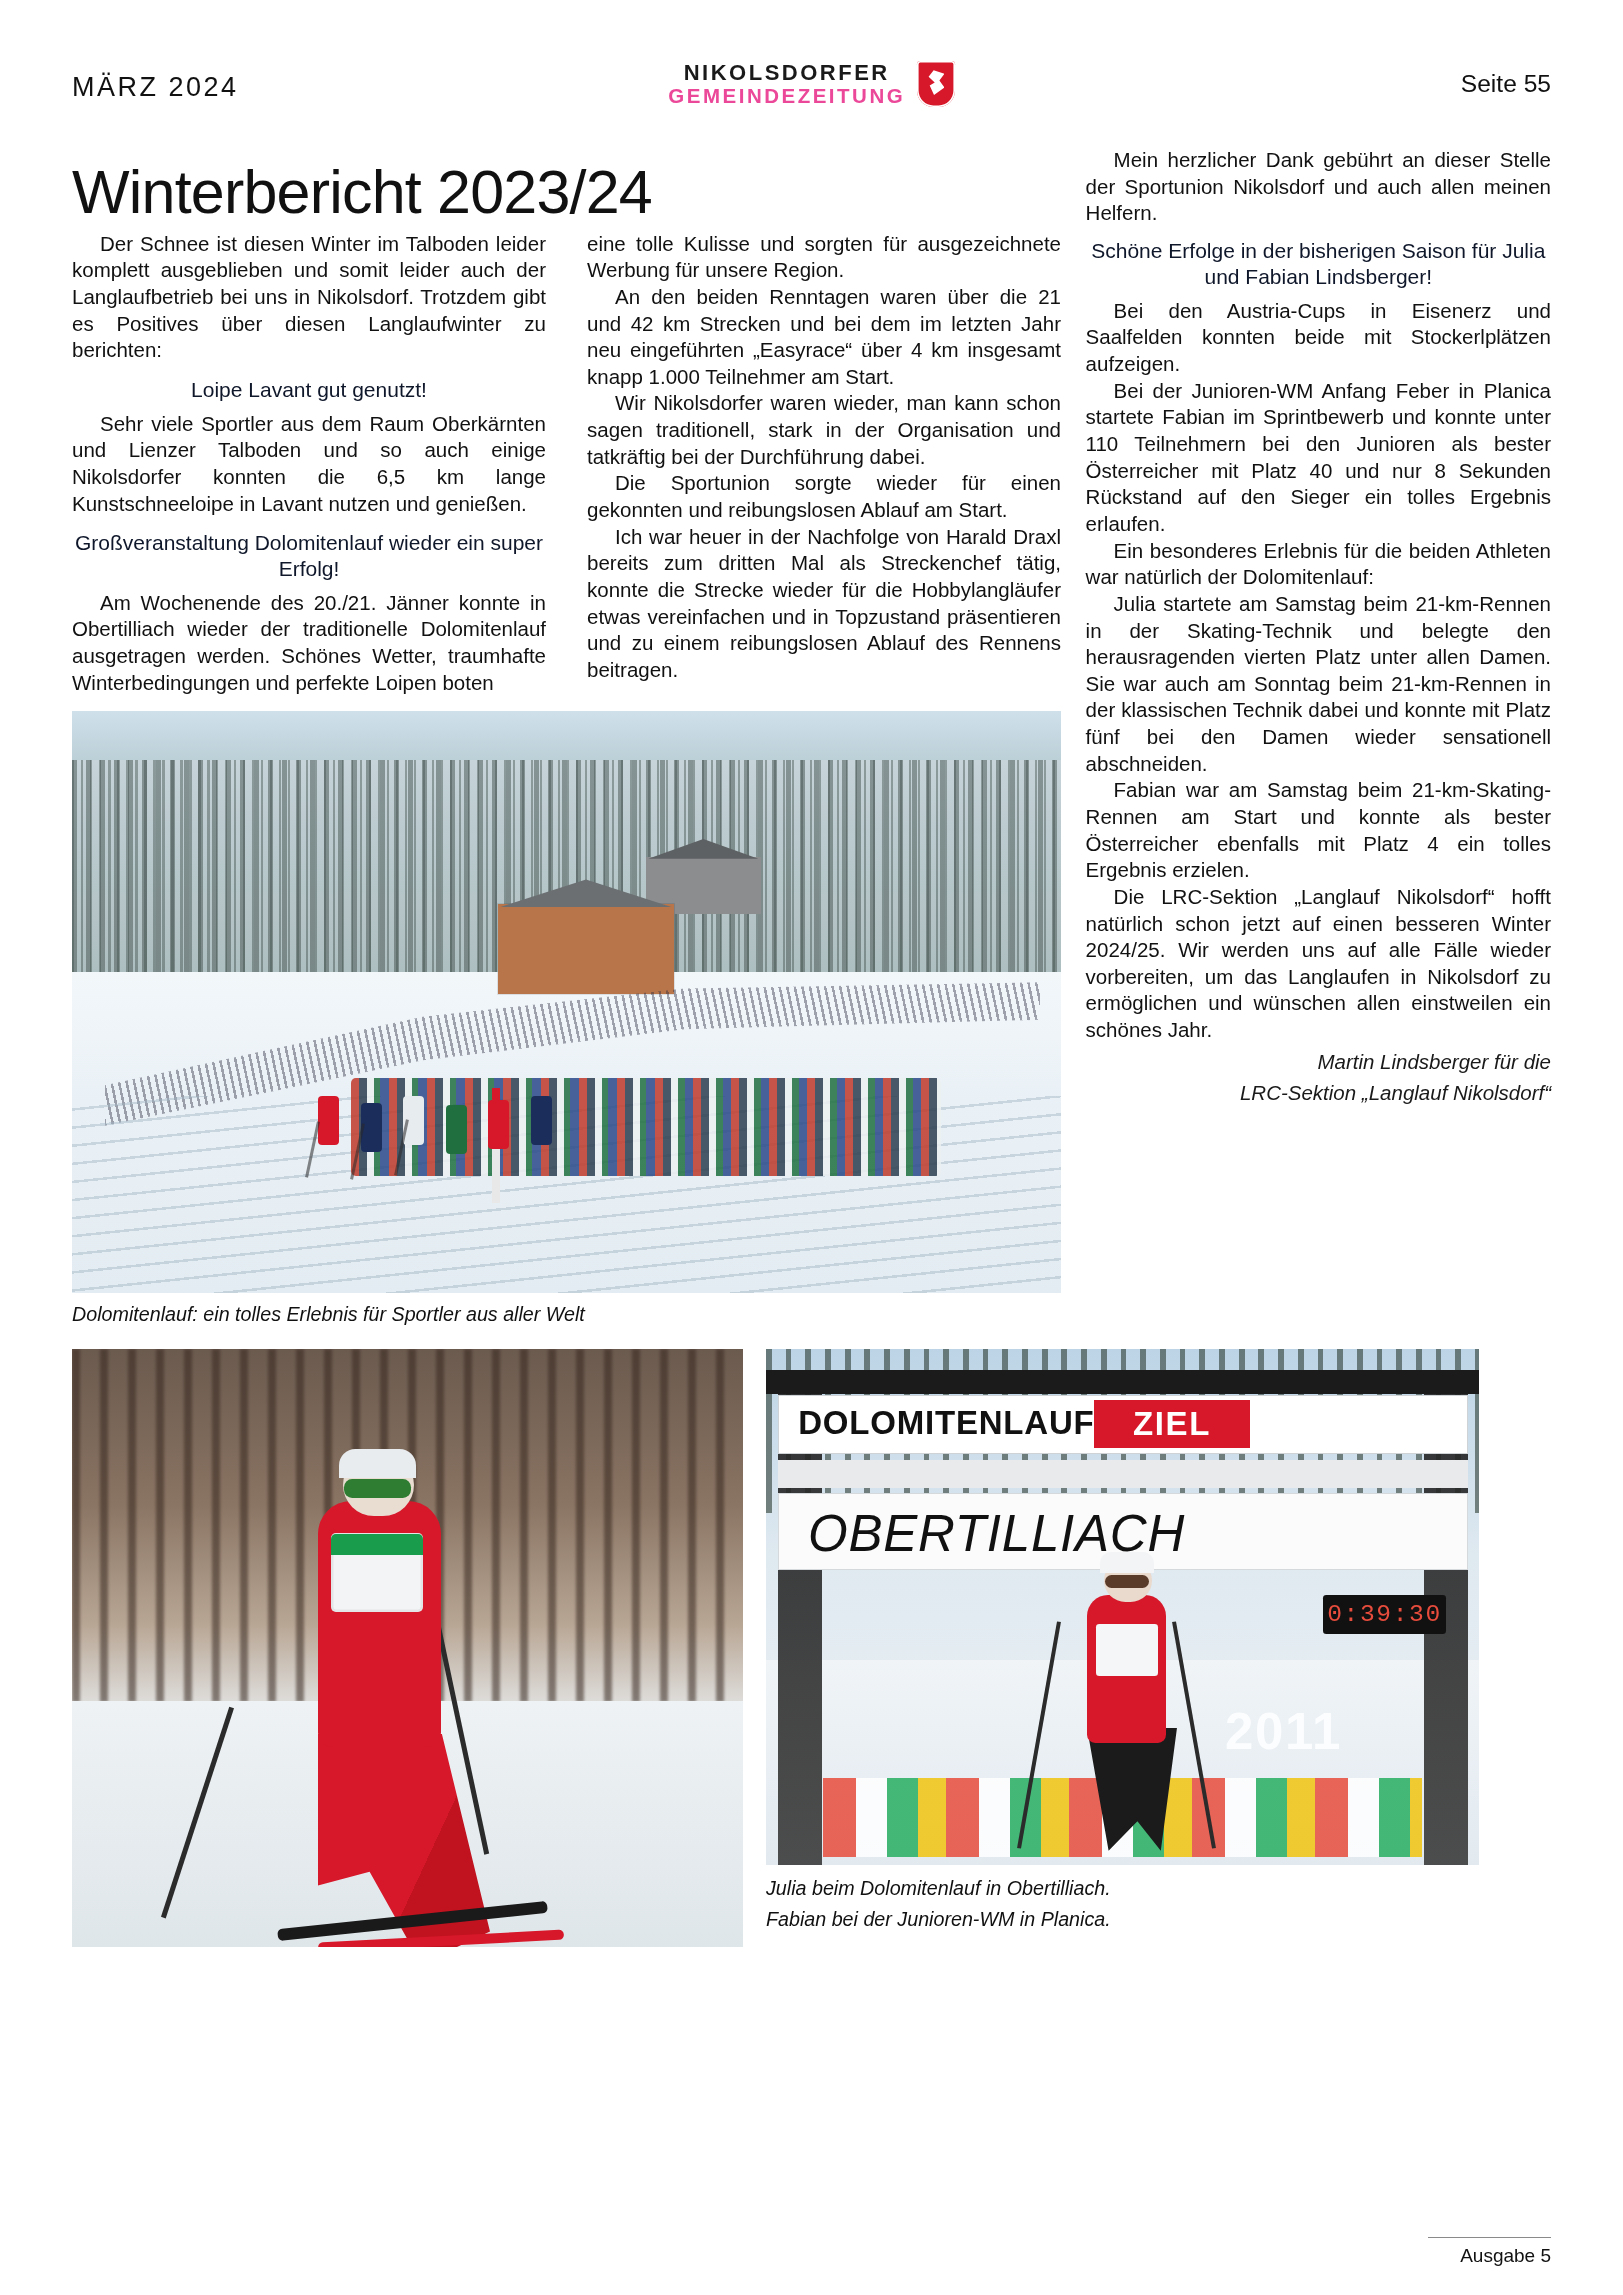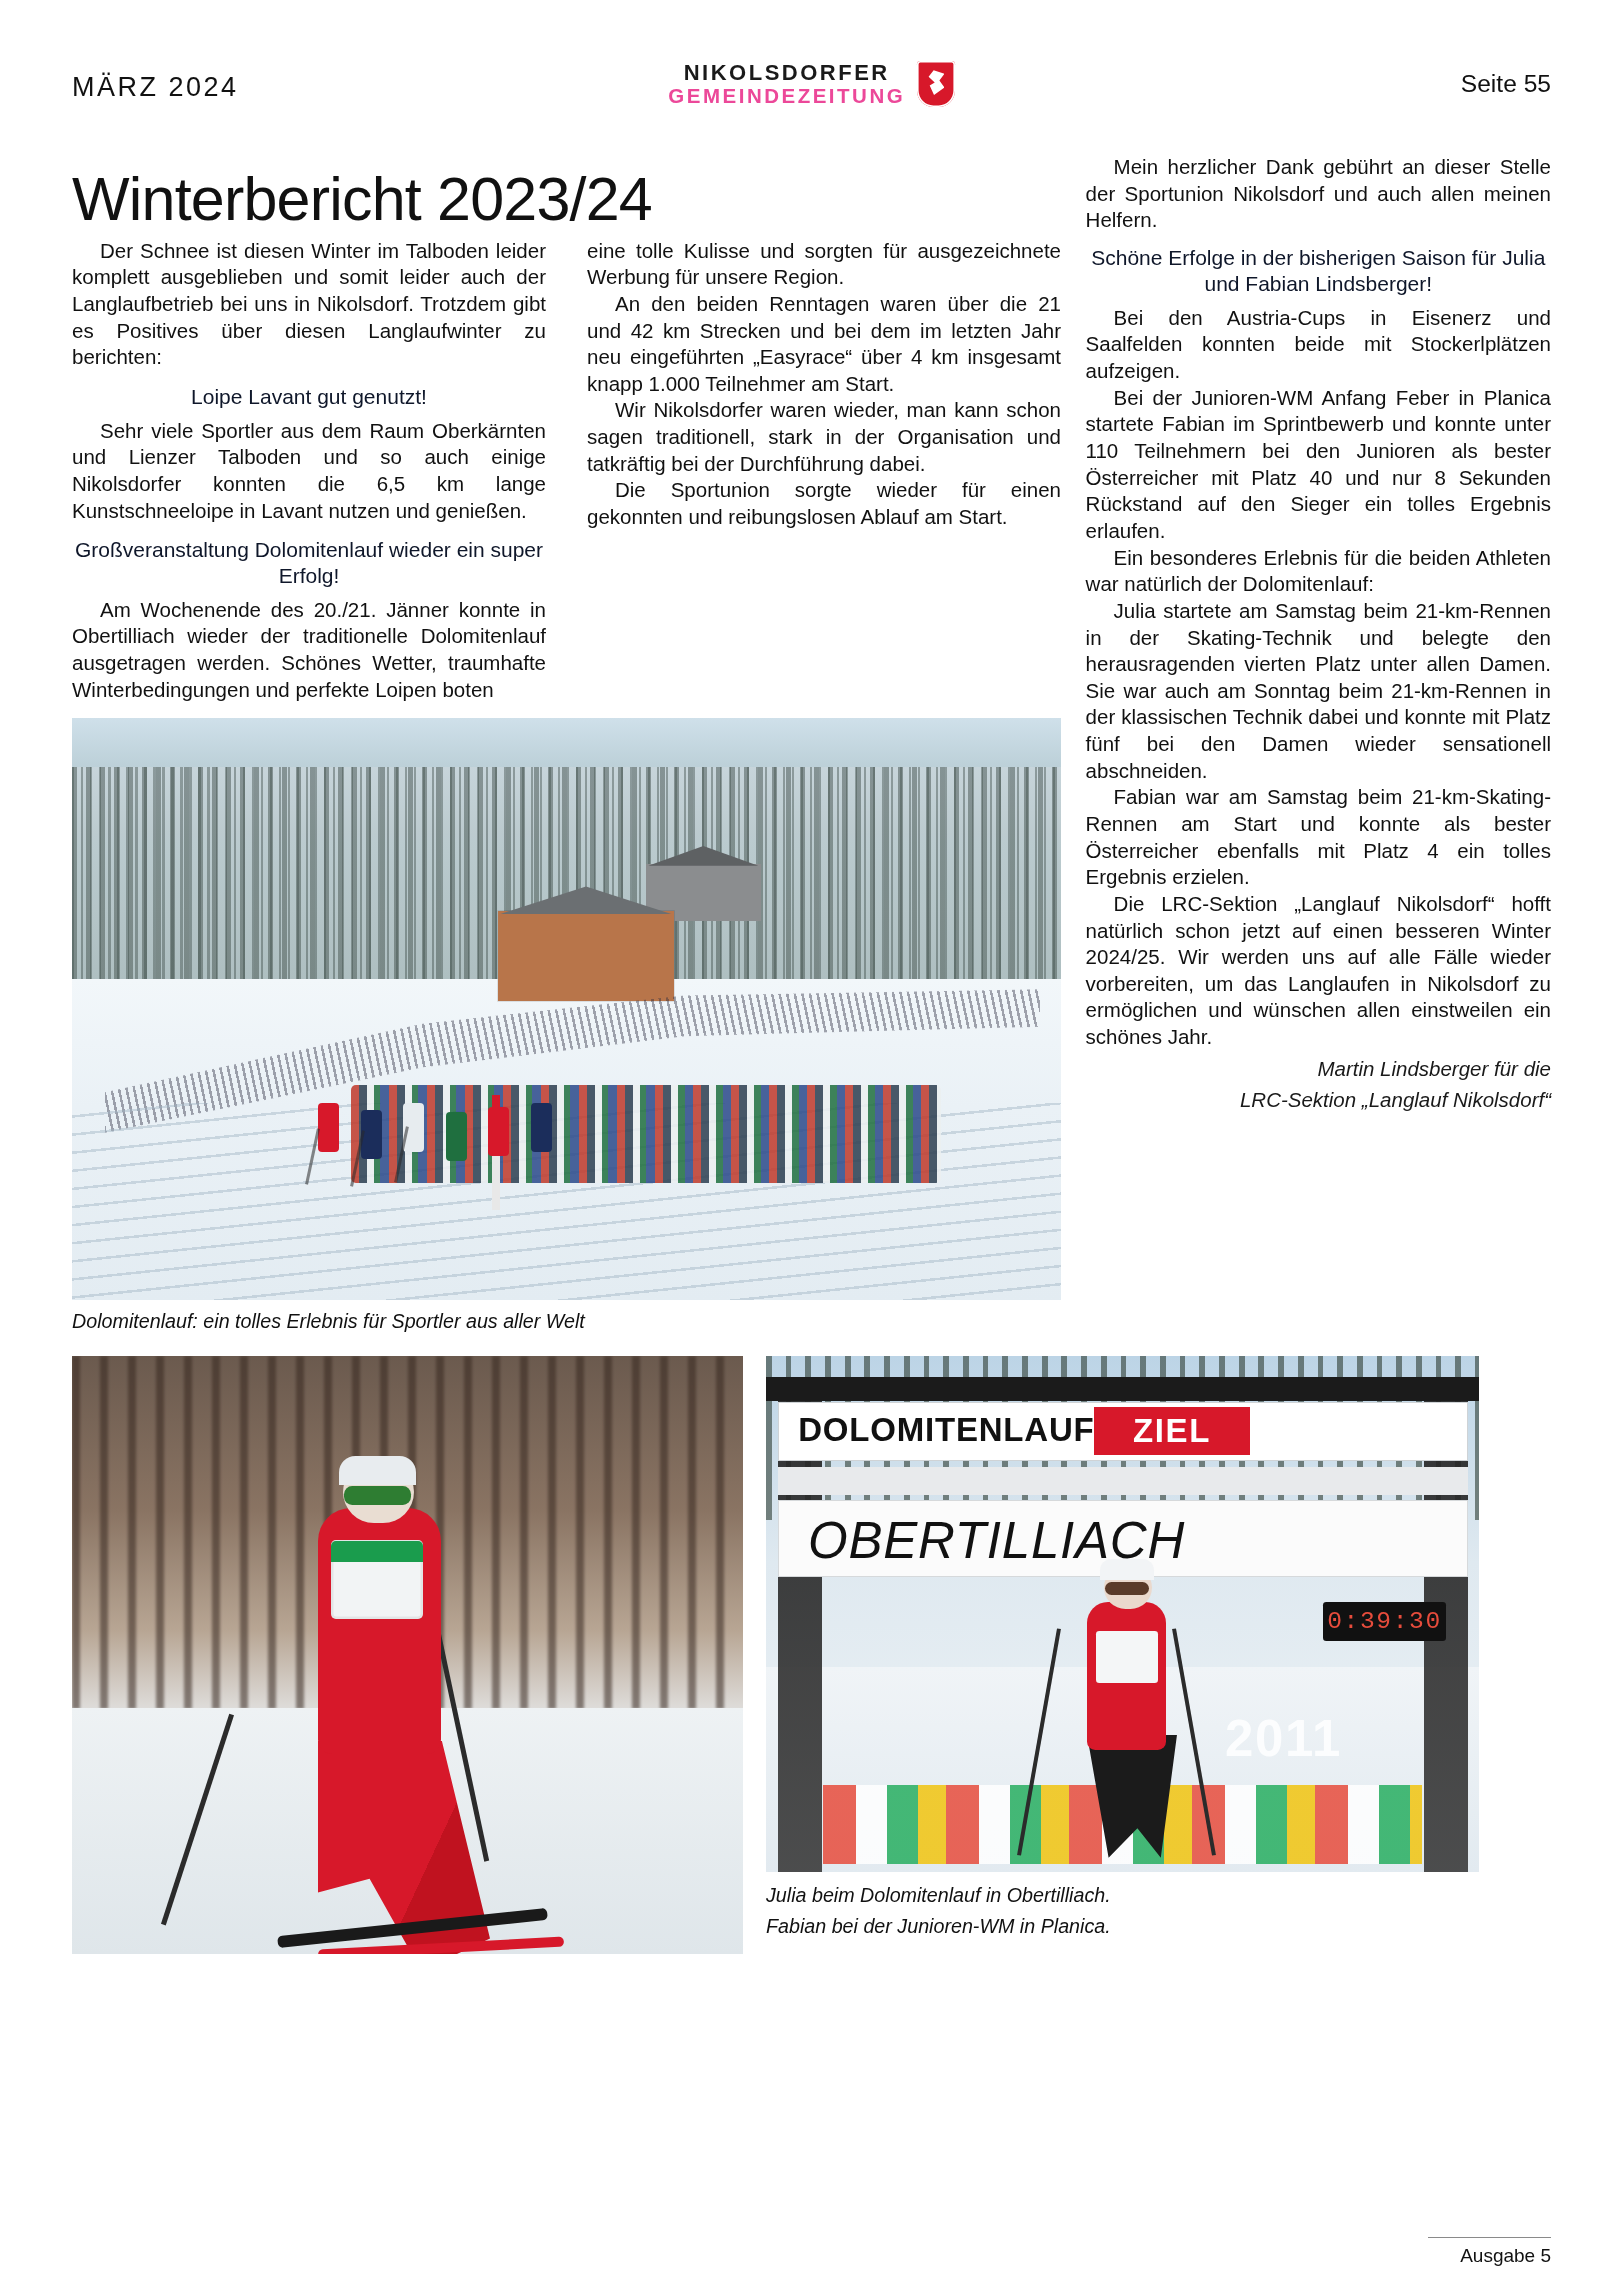--- a/index.html
+++ b/index.html
@@ -90,21 +90,21 @@
     top: 21px;
     font-size: 24.6px;
     font-weight: 400;
     color: #111;
   }
 
   
   .columns {
     display: flex;
     gap: 24.6px;
-    margin-top: 34px;
+    margin-top: 27px;
   }
   .col {
     width: 482px;
   }
   .col-left { width: 482px; }
   .col-mid  { width: 482px; }
   .col-right{ width: 482px; }
 
   .redbar {
     background: #d7182a;
@@ -401,20 +401,21 @@
           <p class="body">Sehr viele Sportler aus dem Raum Oberkärnten und Lienzer Talboden und so auch einige Nikolsdorfer konnten die 6,5 km lange Kunstschneeloipe in Lavant nutzen und genießen.</p>
           <div class="subhead">Großveranstaltung Dolomitenlauf wieder ein super Erfolg!</div>
           <p class="body">Am Wochenende des 20./21. Jänner konnte in Obertilliach wieder der traditionelle Dolomitenlauf ausgetragen werden. Schönes Wetter, traumhafte Winterbedingungen und perfekte Loipen boten</p>
         </div>
 
         <div class="col col-mid">
           <p class="body noindent">eine tolle Kulisse und sorgten für ausgezeichnete Werbung für unsere Region.</p>
           <p class="body">An den beiden Renntagen waren über die 21 und 42 km Strecken und bei dem im letzten Jahr neu eingeführten „Easyrace“ über 4 km insgesamt knapp 1.000 Teilnehmer am Start.</p>
           <p class="body">Wir Nikolsdorfer waren wieder, man kann schon sagen traditionell, stark in der Organisation und tatkräftig bei der Durchführung dabei.</p>
           <p class="body">Die Sportunion sorgte wieder für einen gekonnten und reibungslosen Ablauf am Start.</p>
+          <p class="body">Ich war heuer in der Nachfolge von Harald Draxl bereits zum dritten Mal als Streckenchef tätig, konnte die Strecke wieder für die Hobbylangläufer etwas vereinfachen und in Topzustand präsentieren und zu einem reibungslosen Ablauf des Rennens beitragen.</p>
         </div>
       </div>
 
       <div class="photo photo-main">
         <div class="p1-sky"></div>
         <div class="p1-trees"></div>
         <div class="p1-treetop"></div>
         <div class="p1-snowfield"></div>
         <div class="p1-hut2"></div>
         <div class="p1-hut"></div>

